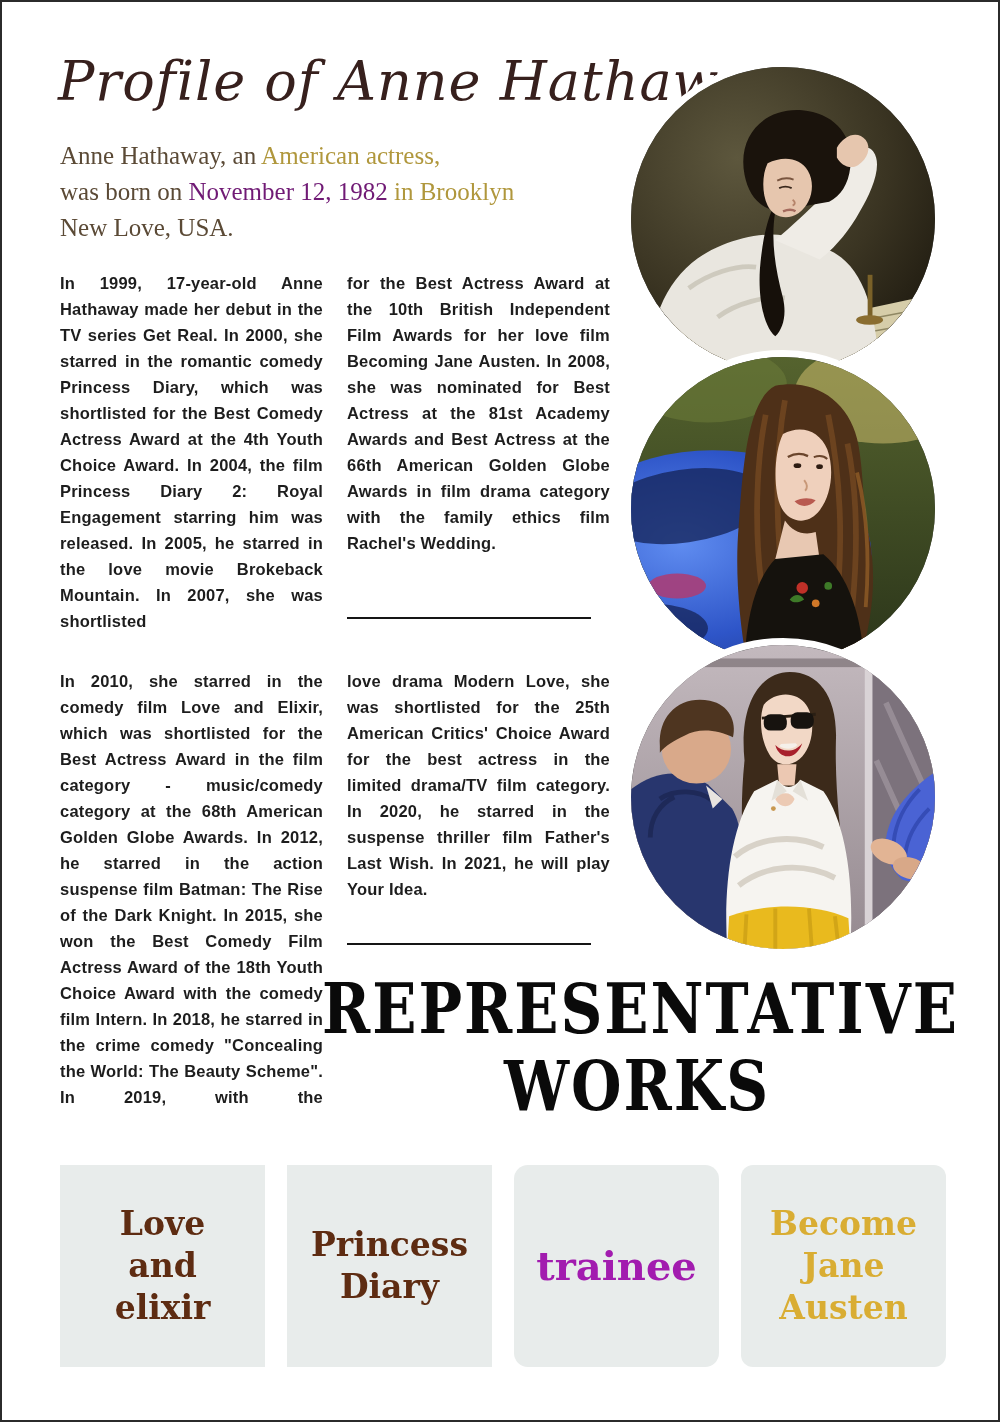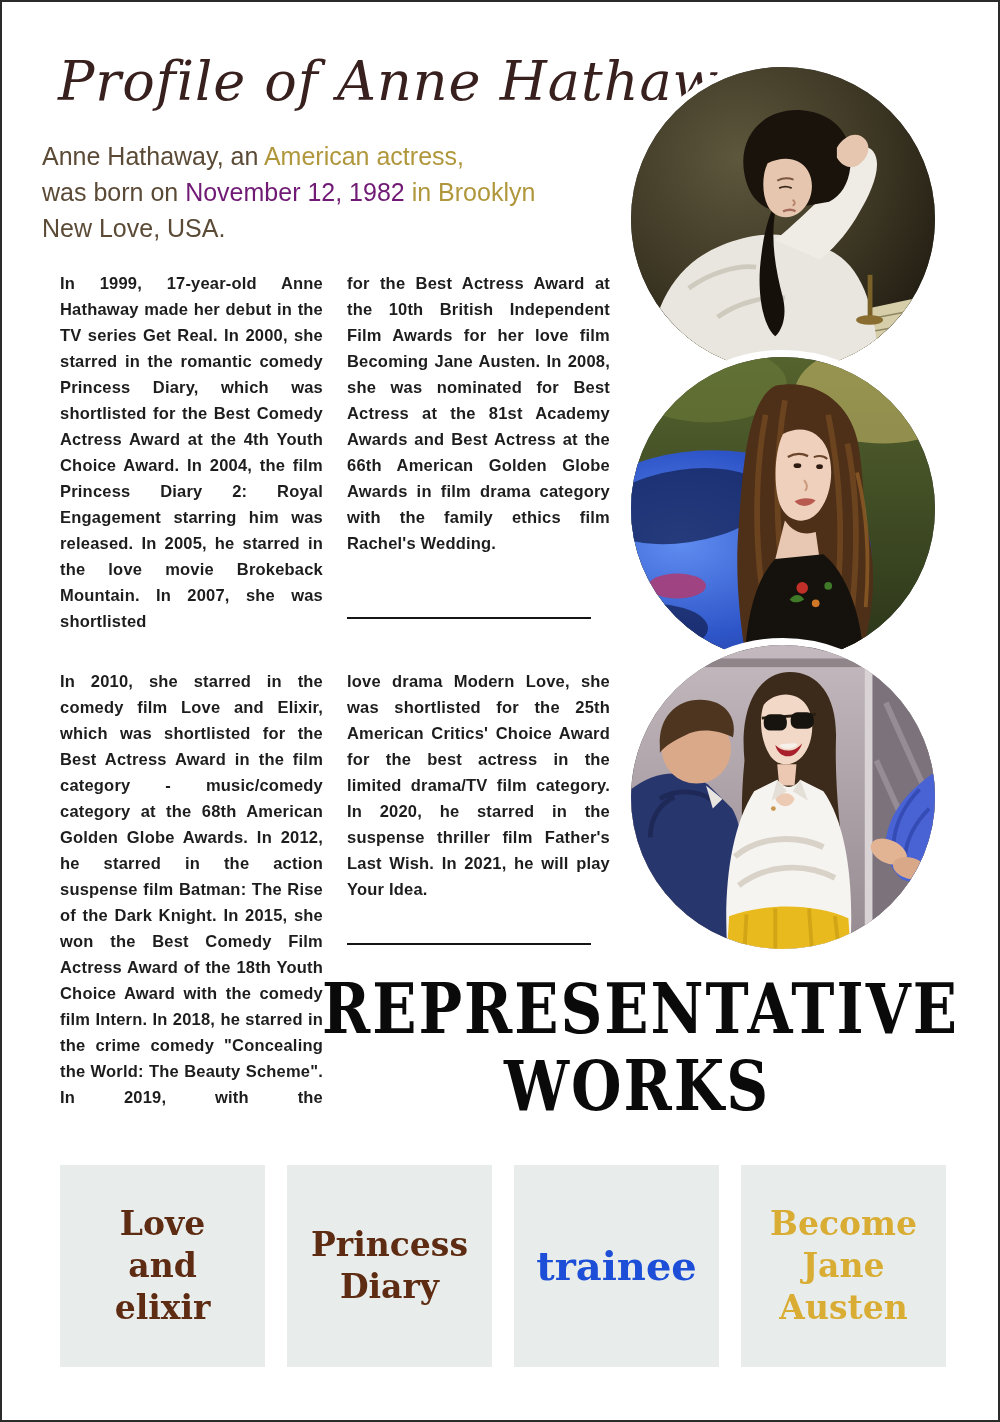--- a/index.html
+++ b/index.html
@@ -4,22 +4,22 @@
 <style>
   html,body{margin:0;padding:0;background:#fff;}
   .page{position:relative;width:1000px;height:1422px;background:#ffffff;
         border:2px solid #2b2b2b;box-sizing:border-box;overflow:hidden;
         font-family:"Liberation Sans",sans-serif;}
   
   .title{position:absolute;left:56px;top:48px;width:580px;
          font-family:"DejaVu Serif",serif;font-style:italic;font-weight:400;
          font-size:54px;color:#37201d;letter-spacing:1px;white-space:nowrap;}
   
-  .intro{position:absolute;left:40px;top:136px;width:530px;
-         font-family:Liberation Sans, sans-serif;font-size:25px;line-height:36px;}
+  .intro{position:absolute;left:58px;top:136px;width:530px;
+         font-family:Liberation Serif, serif;font-size:25px;line-height:36px;}
   .c-brown{color:#5b4a36;}
   .c-gold{color:#b0973c;}
   .c-olive{color:#701a75;}
   
   .col{position:absolute;width:263px;font-family:"Liberation Sans",sans-serif;
        font-weight:bold;font-size:16.5px;line-height:26px;color:#1d1d1d;
        text-align:justify;letter-spacing:0.2px;}
   .force-just{text-align-last:justify;}
   #s1c1{left:58px;top:268px;}
   #s1c2{left:345px;top:268px;}
@@ -40,22 +40,22 @@
                font-family:"DejaVu Serif",serif;font-weight:bold;color:#0a0a0a;
                font-size:58px;line-height:66px;letter-spacing:2px;
                transform:scaleY(1.18);transform-origin:top center;}
   
   .work-box{position:absolute;top:1163px;width:205px;height:202px;background:#e8eceb;
             display:flex;align-items:center;justify-content:center;text-align:center;
             font-family:"DejaVu Serif",serif;font-weight:bold;font-size:33px;line-height:1.28;
             box-sizing:border-box;}
   #work1{left:58px;color:#5e2c12;padding:0 40px;}
   #work2{left:285px;color:#5e2c12;padding:1px 12px;}
-  #work3{left:512px;color:#1d4ed8;font-size:40px;padding:0 8px;}
-  #work4{left:739px;color:#d9ad33;padding:0 28px;}
+  #work3{left:512px;color:#a21caf;font-size:40px;padding:0 8px;border-radius:14px;}
+  #work4{left:739px;color:#d9ad33;padding:0 28px;border-radius:12px;}
 </style>
 </head>
 <body>
 
 <div class="page">
 
   <div class="title">Profile of Anne Hathaway</div>
 
   <div class="intro">
     <div><span class="c-brown">Anne Hathaway, an </span><span class="c-gold">American actress,</span></div>

